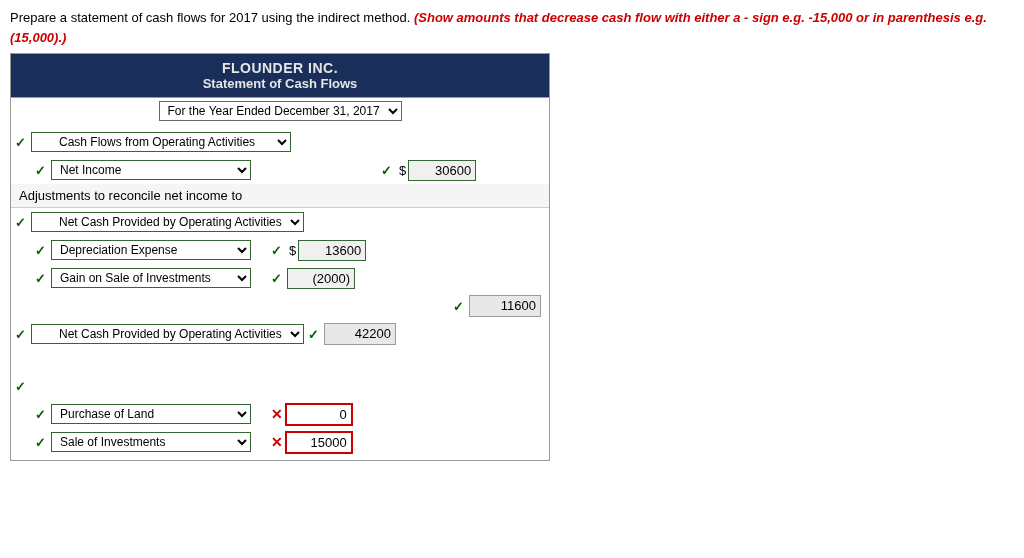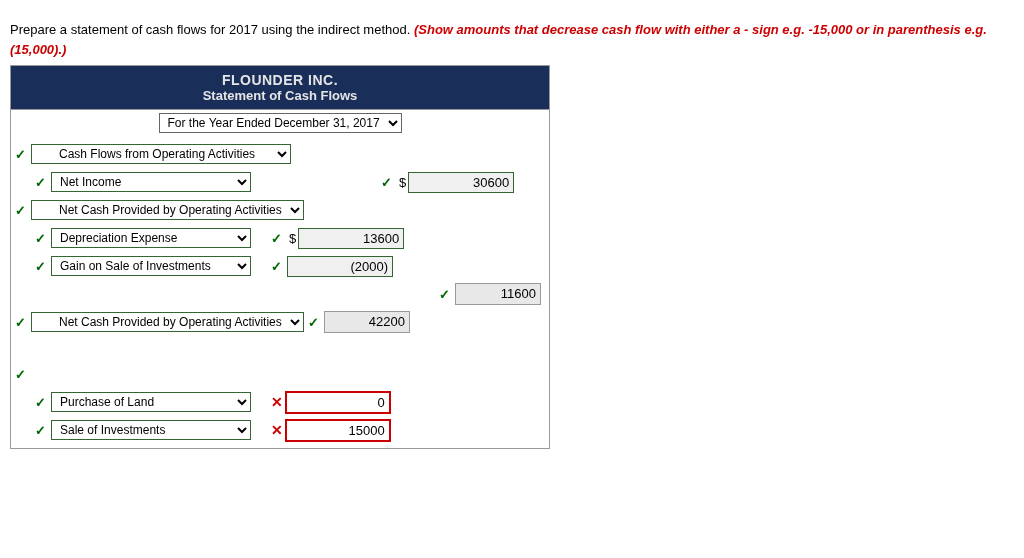--- a/index.html
+++ b/index.html
@@ -7,21 +7,21 @@
       font-family: Arial, sans-serif;
       font-size: 13px;
       background: #fff;
       color: #000;
       width: 1024px;
       min-height: 558px;
       overflow-x: hidden;
     }
 
     .instructions {
-      padding: 20px 10px 6px 10px;
+      padding: 8px 10px 6px 10px;
       font-size: 13px;
       line-height: 1.5;
       border-bottom: none;
     }
     .instructions .normal { font-style: normal; }
     .instructions .bold-italic-red {
       font-weight: bold;
       font-style: italic;
       color: #cc0000;
     }
@@ -105,36 +105,36 @@
       font-size: 13px;
       margin: 0 2px;
       align-self: center;
     }
 
     .amount-input {
       border: 1px solid #336633;
       padding: 2px 4px;
       font-size: 13px;
       text-align: right;
-      width: 106px;
+      width: 68px;
       background: #f0f0f0;
     }
 
     .amount-input.red-border {
       border: 2px solid #cc0000;
       background: #fff;
     }
 
     .amount-display {
       border: 1px solid #999;
       background: #e8e8e8;
       padding: 2px 4px;
       font-size: 13px;
       text-align: right;
-      width: 86px;
+      width: 72px;
       min-height: 22px;
     }
 
     .indent1 { margin-left: 20px; }
 
     .adjustments-label {
       padding: 4px 4px 4px 8px;
       font-size: 13px;
       font-style: normal;
       background: #f5f5f5;
@@ -194,20 +194,21 @@
           <option>Net Income</option>
         </select>
       </div>
       <div style="display:flex;align-items:center;margin-left:30px;">
         <span class="checkmark">✓</span>
         <span class="dollar-sign">$</span>
         <div class="amount-input" style="background:#f0f0f0;border:1px solid #336633;">30600</div>
       </div>
     </div>
 
+    <div class="adjustments-label">Adjustments to reconcile net income to</div>
 
     <div class="row">
       <span class="checkmark">✓</span>
       <select class="label-select wide">
         <option>Net Cash Provided by Operating Activities</option>
       </select>
     </div>
 
     <div class="row indent1">
       <span class="checkmark">✓</span>

